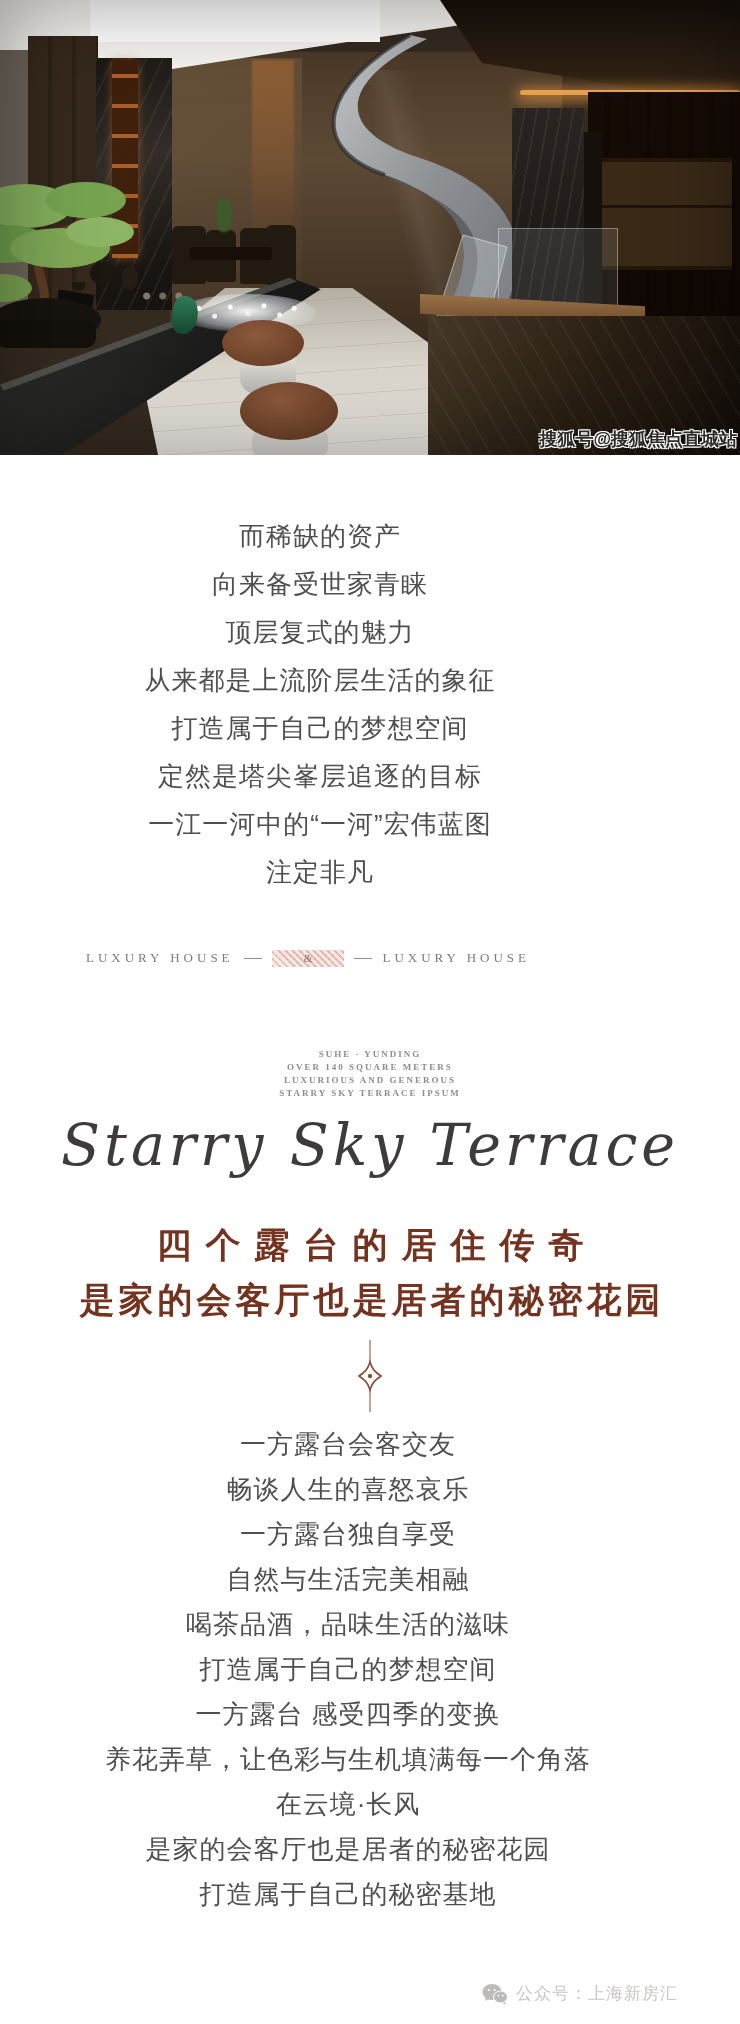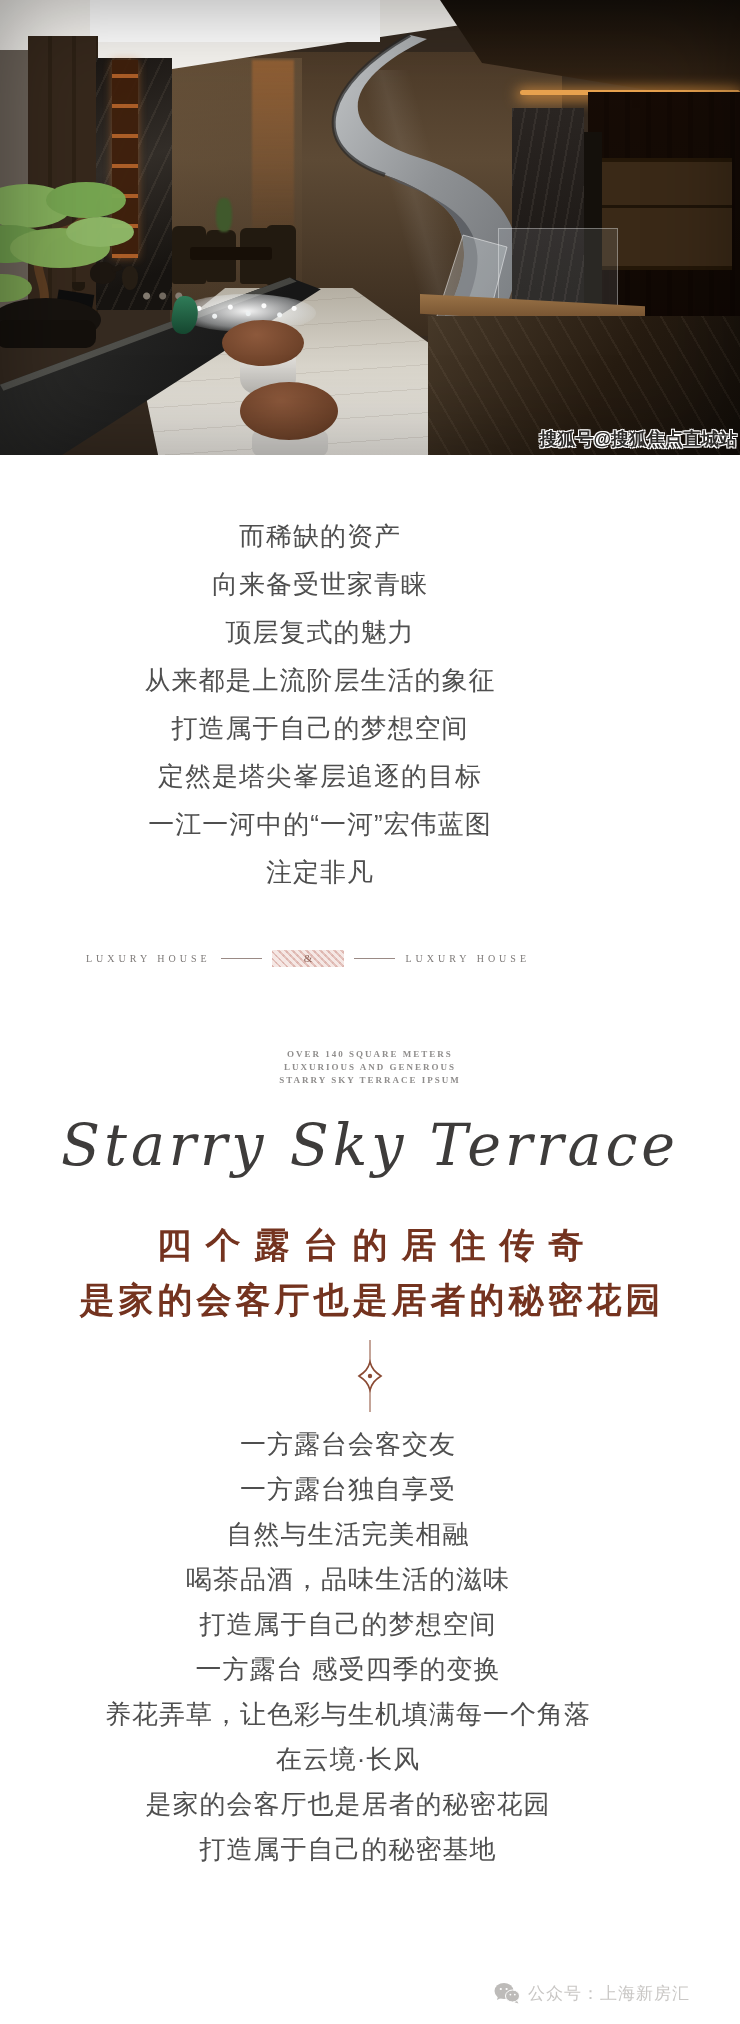--- a/index.html
+++ b/index.html
@@ -100,41 +100,41 @@
   .stool2Body{left:252px;top:430px;width:76px;height:26px;border-radius:8px;background:#d8d6d2;}
   .stool2Cushion{left:240px;top:382px;width:98px;height:58px;border-radius:50%;
       background:radial-gradient(ellipse at 42% 32%,#8d593c,#6f432a 68%,#5a3420);}
   .vignette{left:0;top:0;width:740px;height:455px;box-shadow:inset 0 0 90px rgba(0,0,0,.4);}
 
   
   .introBlock{position:absolute;left:0;top:512px;width:640px;text-align:center;
       color:#4f4f4f;font-size:26px;font-weight:300;line-height:48px;letter-spacing:1px;}
   .divider{position:absolute;left:86px;top:948px;width:444px;height:20px;
       display:flex;align-items:center;}
-  .divLabel{font-family:"Liberation Serif",serif;font-size:10px;letter-spacing:4px;
+  .divLabel{font-family:"Liberation Serif",serif;font-size:13px;letter-spacing:4px;
       color:#7e7a78;white-space:nowrap;}
   .divLine{flex:1;height:1px;background:#9a8a85;margin:0 10px;}
   .divOrnament{width:72px;height:17px;position:relative;text-align:center;line-height:17px;
       background:repeating-linear-gradient(45deg,rgba(214,164,156,.55) 0 2px,rgba(246,233,230,.9) 2px 5px),
                  repeating-linear-gradient(-45deg,rgba(214,164,156,.4) 0 2px,transparent 2px 5px),#f3e6e3;
       font-family:"Liberation Serif",serif;font-size:11px;color:#8e6257;}
   .eyebrow{position:absolute;left:0;top:1048px;width:740px;text-align:center;
       font-family:"Liberation Serif",serif;font-weight:700;font-size:9px;letter-spacing:2px;
       color:#8f8d8c;line-height:13px;}
   .scriptTitle{position:absolute;left:0;top:1112px;width:740px;text-align:center;
       font-family:"DejaVu Serif",serif;font-style:italic;font-size:57px;letter-spacing:4px;
       color:#3e3c3b;}
   .headline{position:absolute;left:0;width:740px;text-align:center;
       font-family:"Liberation Serif",serif;font-weight:700;font-size:35px;color:#74331f;}
   .headline.l1{top:1222px;letter-spacing:14px;text-indent:14px;}
   .headline.l2{top:1277px;letter-spacing:4px;text-indent:4px;}
   .ornamentDiamond{position:absolute;left:357px;top:1340px;}
   .bodyBlock{position:absolute;left:0;top:1422px;width:696px;text-align:center;
       color:#4f4f4f;font-size:26px;font-weight:300;line-height:45px;letter-spacing:1px;}
-  .footer{position:absolute;left:494px;top:1982px;display:flex;align-items:flex-start;
+  .footer{position:absolute;left:482px;top:1982px;display:flex;align-items:flex-end;
       color:#c9c7c5;font-size:17px;letter-spacing:1px;}
   .footer svg{margin-right:8px;}
   .wm{position:absolute;font-weight:700;font-size:18px;color:#2e2c2a;white-space:nowrap;
       letter-spacing:0px;
       text-shadow:-1px -1px 0 #fff,1px -1px 0 #fff,-1px 1px 0 #fff,1px 1px 0 #fff;margin-top:35px;}
   .wmTop{right:3px;top:392px;}
   .wmBottom{right:3px;top:1996px;}
 </style>
 </head>
 <body>
@@ -236,38 +236,40 @@
 
 <div class="divider">
   <span class="divLabel">LUXURY HOUSE</span>
   <span class="divLine"></span>
   <span class="divOrnament">&amp;</span>
   <span class="divLine"></span>
   <span class="divLabel">LUXURY HOUSE</span>
 </div>
 
 <div class="eyebrow">
+  <div>SUHE · YUNDING</div>
   <div>OVER 140 SQUARE METERS</div>
   <div>LUXURIOUS AND GENEROUS</div>
   <div>STARRY SKY TERRACE IPSUM</div>
 </div>
 
 <div class="scriptTitle">Starry Sky Terrace</div>
 
 <div class="headline l1">四个露台的居住传奇</div>
 <div class="headline l2">是家的会客厅也是居者的秘密花园</div>
 
 <svg class="ornamentDiamond" width="26" height="72" viewBox="0 0 26 72">
   <line x1="13" y1="0" x2="13" y2="72" stroke="#8a4a33" stroke-width="1"></line>
   <path d="M13,22 C15,29 18,32 24,36 C18,40 15,43 13,50 C11,43 8,40 2,36 C8,32 11,29 13,22 Z" fill="#ffffff" stroke="#8a4a33" stroke-width="1.6"></path>
   <circle cx="13" cy="36" r="2.2" fill="#8a4a33"></circle>
 </svg>
 
 <div class="bodyBlock">
   <div>一方露台会客交友</div>
+  <div>畅谈人生的喜怒哀乐</div>
   <div>一方露台独自享受</div>
   <div>自然与生活完美相融</div>
   <div>喝茶品酒，品味生活的滋味</div>
   <div>打造属于自己的梦想空间</div>
   <div>一方露台 感受四季的变换</div>
   <div>养花弄草，让色彩与生机填满每一个角落</div>
   <div>在云境·长风</div>
   <div>是家的会客厅也是居者的秘密花园</div>
   <div>打造属于自己的秘密基地</div>
 </div>

